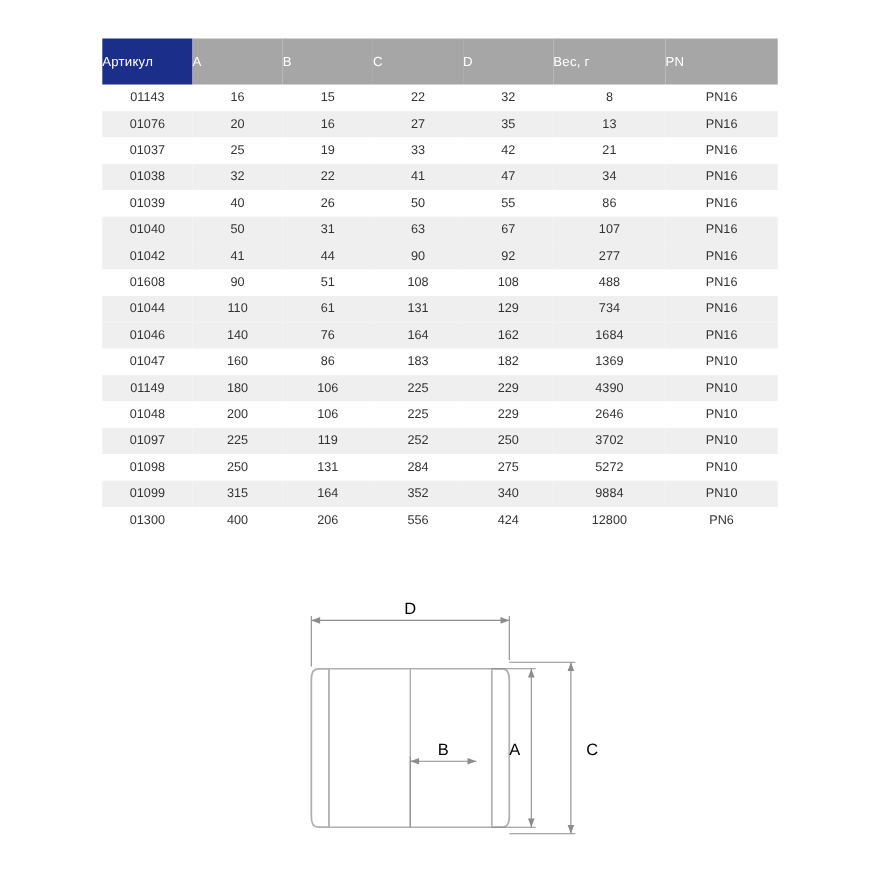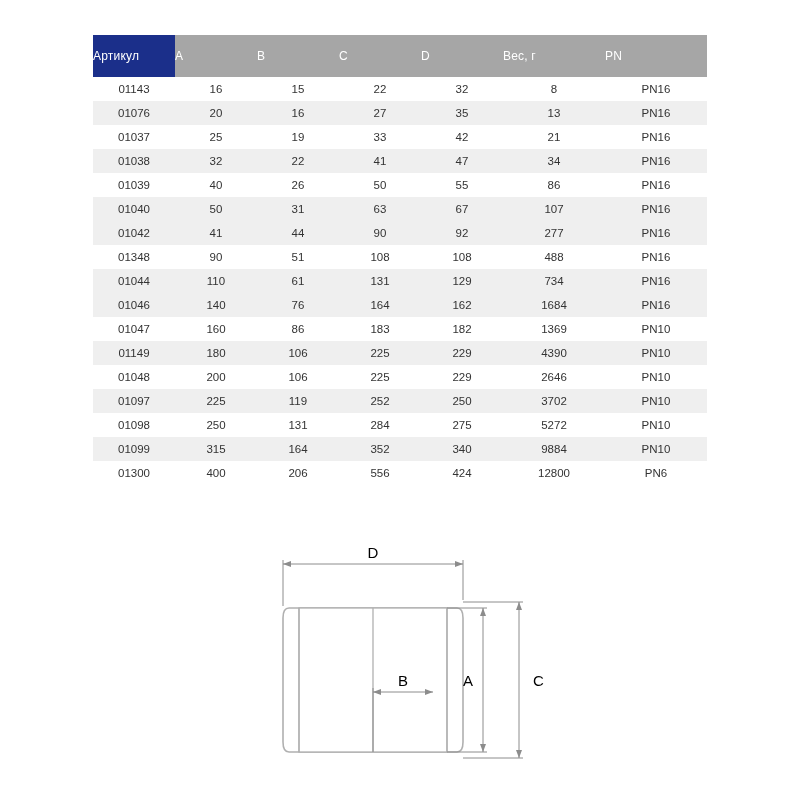--- a/index.html
+++ b/index.html
@@ -166,21 +166,21 @@
         <tr class="even">
           <td>01042</td>
           <td>41</td>
           <td>44</td>
           <td>90</td>
           <td>92</td>
           <td>277</td>
           <td>PN16</td>
         </tr>
         <tr class="odd">
-          <td>01348</td>
+          <td>01608</td>
           <td>90</td>
           <td>51</td>
           <td>108</td>
           <td>108</td>
           <td>488</td>
           <td>PN16</td>
         </tr>
         <tr class="even">
           <td>01044</td>
           <td>110</td>

